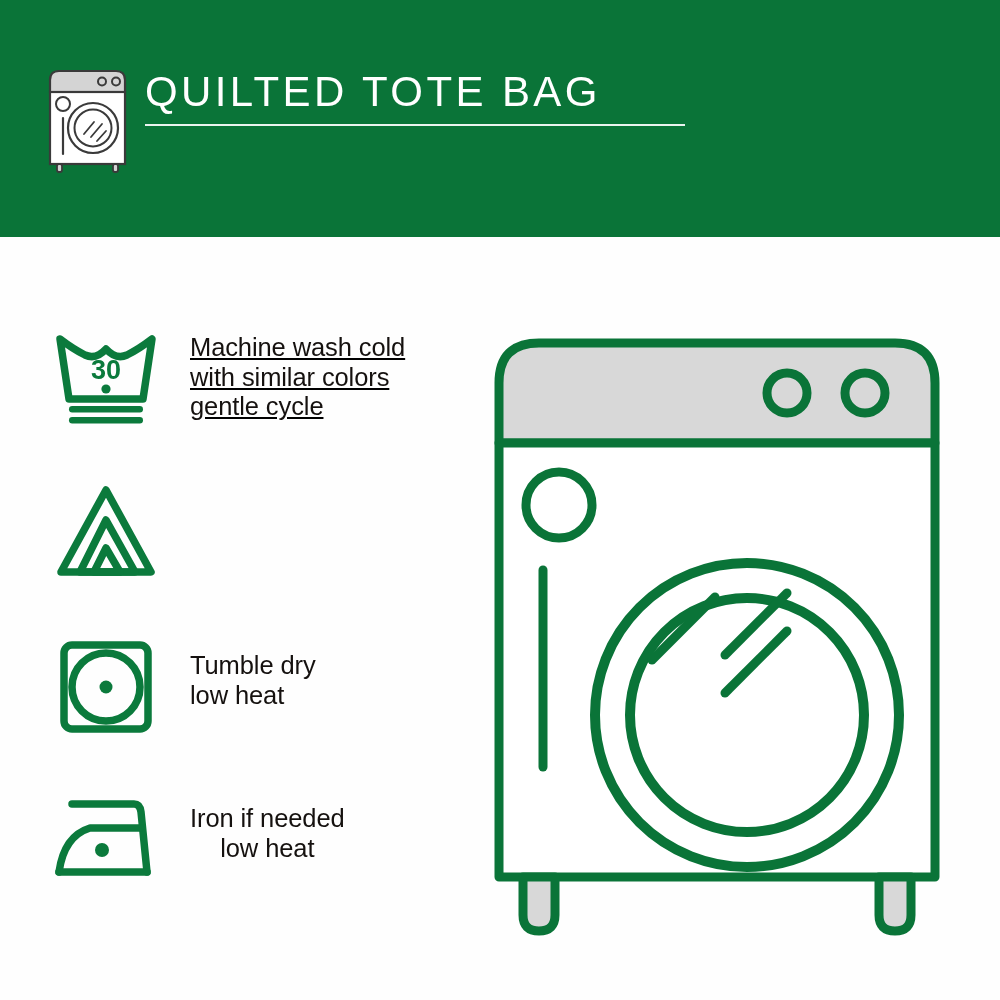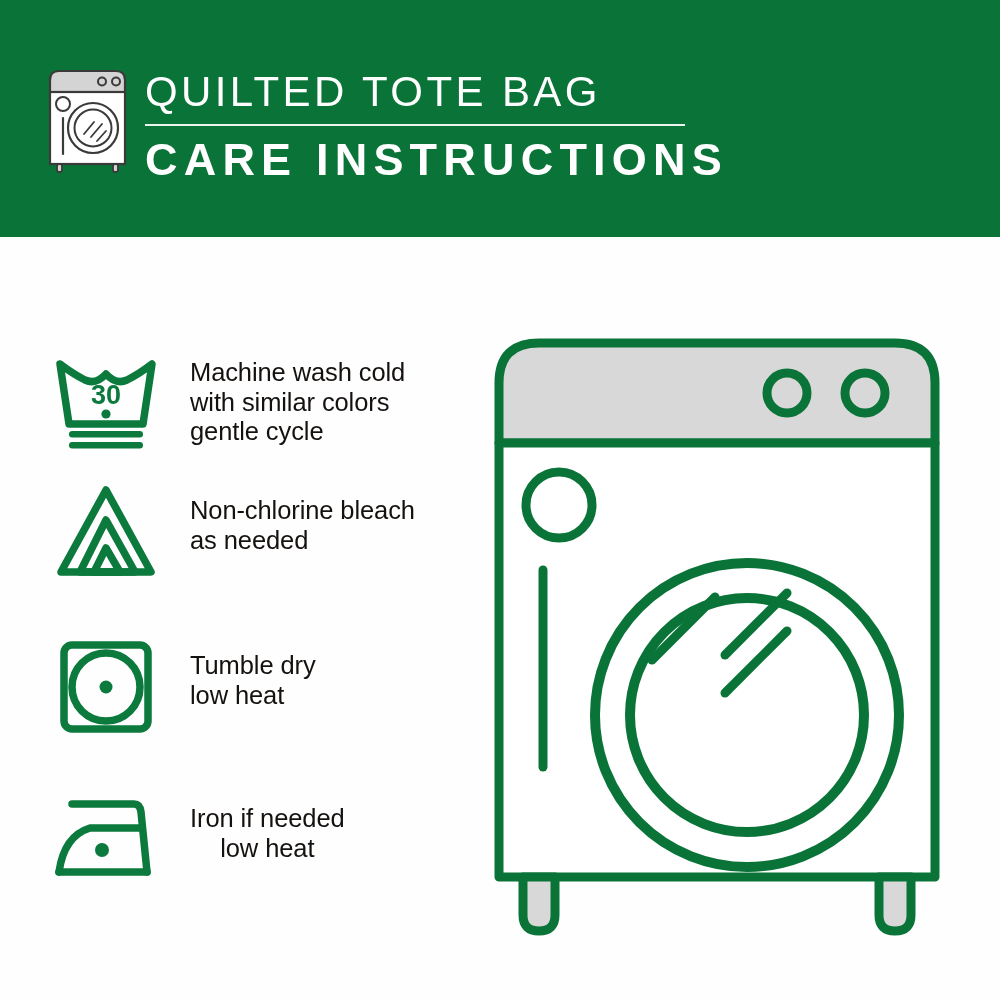--- a/index.html
+++ b/index.html
@@ -72,21 +72,21 @@
     width: 500px;
     height: 763px;
   }
   .care-row {
     position: absolute;
     left: 50px;
     width: 430px;
     display: flex;
     align-items: flex-start;
   }
-  .care-row-0 { top: 115px; }
+  .care-row-0 { top: 90px; text-decoration: underline; }
   .care-row-1 { top: 245px; }
   .care-row-2 { top: 400px; }
   .care-row-3 { top: 553px; text-align: center; }
 
   .care-symbol {
     width: 112px;
     flex: 0 0 112px;
     display: flex;
     align-items: center;
     justify-content: flex-start;
@@ -142,21 +142,20 @@
         <line x1="53" y1="75" x2="62" y2="65" stroke="#3a3a3a" stroke-width="1.8" stroke-linecap="round"></line>
 
         <rect x="13" y="98" width="5" height="8" rx="2" fill="#d4d4d4" stroke="#3a3a3a" stroke-width="1.8"></rect>
         <rect x="69" y="98" width="5" height="8" rx="2" fill="#d4d4d4" stroke="#3a3a3a" stroke-width="1.8"></rect>
       </svg>
     </div>
 
     <div class="header-titles">
       <div class="title-line1">QUILTED TOTE BAG</div>
       <div class="title-rule"></div>
-      <div class="title-line2">CARE INSTRUCTIONS</div>
     </div>
 
   </div>
 
   <div class="care-list">
 
     <div class="care-row care-row-0">
       <div class="care-symbol">
         <svg viewBox="0 0 112 100" width="112" height="100" xmlns="http://www.w3.org/2000/svg">
           <g fill="none" stroke="#0b7a3c" stroke-width="7.5" stroke-linecap="round" stroke-linejoin="round">
@@ -180,22 +179,20 @@
     <div class="care-row care-row-1">
       <div class="care-symbol">
         <svg viewBox="0 0 112 100" width="112" height="100" xmlns="http://www.w3.org/2000/svg">
           <g fill="none" stroke="#0b7a3c" stroke-width="7.5" stroke-linejoin="round" stroke-linecap="round">
             <path d="M56 8 L101 90 L11 90 Z"></path>
             <path d="M56 38 L85 90 L30 90 Z"></path>
             <path d="M56 66 L70 90 L44 90 Z"></path>
           </g>
         </svg>
       </div>
-      <div class="care-text">Non-chlorine bleach
-as needed</div>
     </div>
 
     <div class="care-row care-row-2">
       <div class="care-symbol">
         <svg viewBox="0 0 112 100" width="112" height="100" xmlns="http://www.w3.org/2000/svg">
           <g fill="none" stroke="#0b7a3c" stroke-width="7.5" stroke-linejoin="round">
             <rect x="14" y="8" width="84" height="84" rx="8"></rect>
             <circle cx="56" cy="50" r="34"></circle>
           </g>
           <circle cx="56" cy="50" r="6.5" fill="#0b7a3c"></circle>

